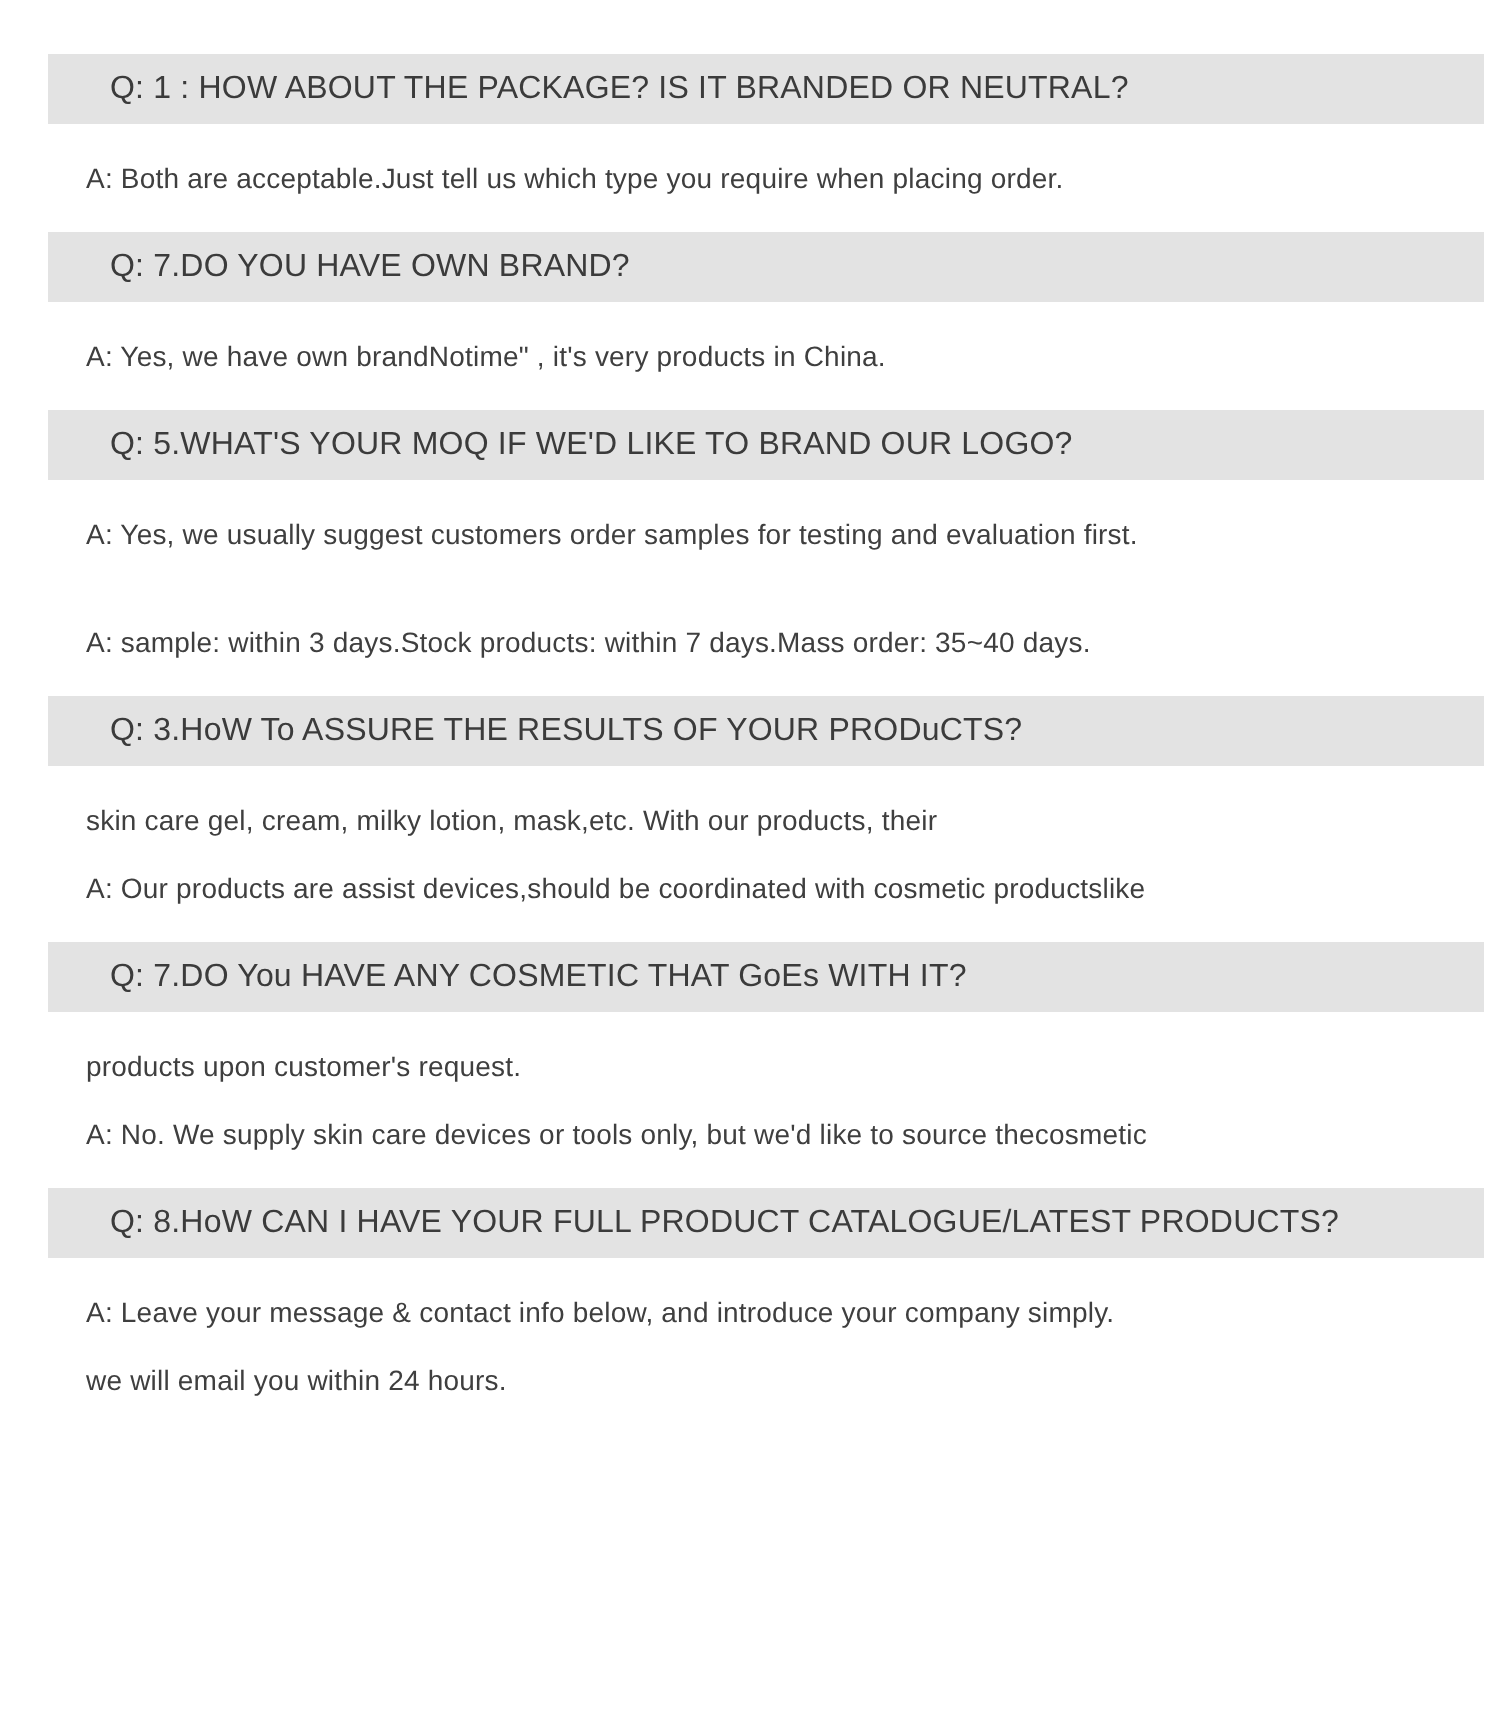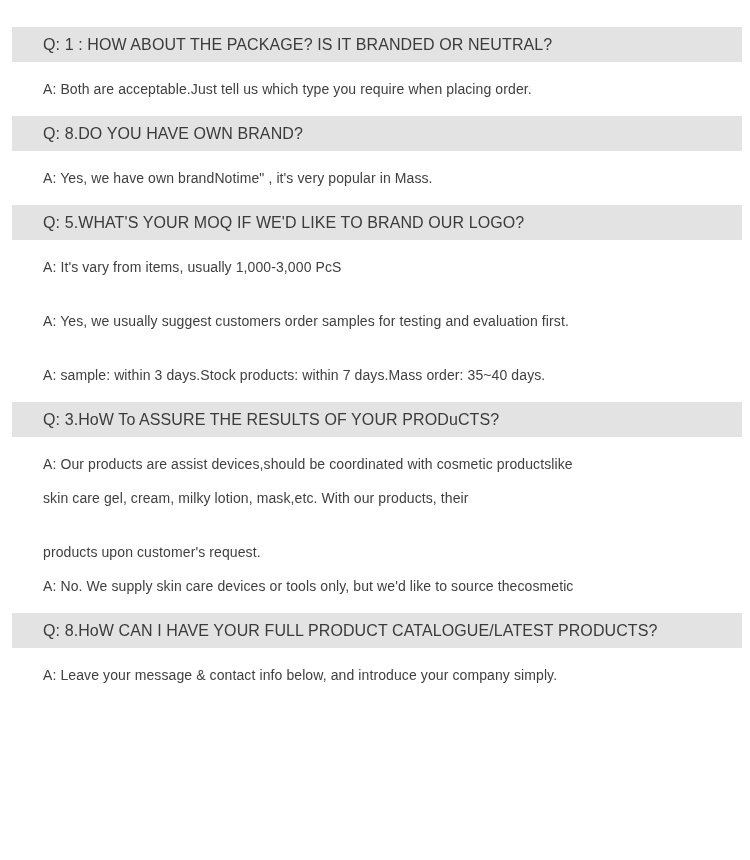--- a/index.html
+++ b/index.html
@@ -12,21 +12,21 @@
     min-height: 860px;
     box-sizing: border-box;
     padding-top: 27px;
     background: var(--page_bg, #ffffff);
     font-family: "Liberation Sans", "DejaVu Sans", sans-serif;
   }
   .faq-item {
     display: flow-root;
   }
   .q-bar {
-    margin-left: 12px;
+    margin-left: 24px;
     margin-right: 8px;
     height: 35px;
     background: var(--bar_color, #e3e3e3);
     display: flex;
     align-items: center;
     padding-left: 31px;
     box-sizing: border-box;
   }
   .q-text {
     font-size: 16px;
@@ -55,67 +55,68 @@
         <div class="q-bar">
           <span class="q-text">Q: 1 : HOW ABOUT THE PACKAGE? IS IT BRANDED OR NEUTRAL?</span>
         </div>
         <div class="answer">
           <div class="answer-line">A: Both are acceptable.Just tell us which type you require when placing order.</div>
         </div>
       </section>
 
       <section class="faq-item">
         <div class="q-bar">
-          <span class="q-text">Q: 8.DO YOU HAVE OWN BRAND?</span>
+          <span class="q-text">Q: 7.DO YOU HAVE OWN BRAND?</span>
         </div>
         <div class="answer">
-          <div class="answer-line">A: Yes, we have own brandNotime" , it's very popular in Mass.</div>
+          <div class="answer-line">A: Yes, we have own brandNotime" , it's very products in China.</div>
         </div>
       </section>
 
       <section class="faq-item">
         <div class="q-bar">
           <span class="q-text">Q: 5.WHAT'S YOUR MOQ IF WE'D LIKE TO BRAND OUR LOGO?</span>
-        </div>
-        <div class="answer">
-          <div class="answer-line">A: It's vary from items, usually 1,000-3,000 PcS</div>
         </div>
       </section>
 
       <section class="faq-item">
         <div class="answer">
           <div class="answer-line">A: Yes, we usually suggest customers order samples for testing and evaluation first.</div>
         </div>
       </section>
 
       <section class="faq-item">
         <div class="answer">
           <div class="answer-line">A: sample: within 3 days.Stock products: within 7 days.Mass order: 35~40 days.</div>
         </div>
       </section>
 
       <section class="faq-item">
         <div class="q-bar">
           <span class="q-text">Q: 3.HoW To ASSURE THE RESULTS OF YOUR PRODuCTS?</span>
         </div>
         <div class="answer">
+          <div class="answer-line">skin care gel, cream, milky lotion, mask,etc. With our products, their</div>
           <div class="answer-line">A: Our products are assist devices,should be coordinated with cosmetic productslike</div>
-          <div class="answer-line">skin care gel, cream, milky lotion, mask,etc. With our products, their</div>
         </div>
       </section>
 
       <section class="faq-item">
+        <div class="q-bar">
+          <span class="q-text">Q: 7.DO You HAVE ANY COSMETIC THAT GoEs WITH IT?</span>
+        </div>
         <div class="answer">
           <div class="answer-line">products upon customer's request.</div>
           <div class="answer-line">A: No. We supply skin care devices or tools only, but we'd like to source thecosmetic</div>
         </div>
       </section>
 
       <section class="faq-item">
         <div class="q-bar">
           <span class="q-text">Q: 8.HoW CAN I HAVE YOUR FULL PRODUCT CATALOGUE/LATEST PRODUCTS?</span>
         </div>
         <div class="answer">
           <div class="answer-line">A: Leave your message &amp; contact info below, and introduce your company simply.</div>
+          <div class="answer-line">we will email you within 24 hours.</div>
         </div>
       </section>
     </div>
 </div>
 
 </body></html>

